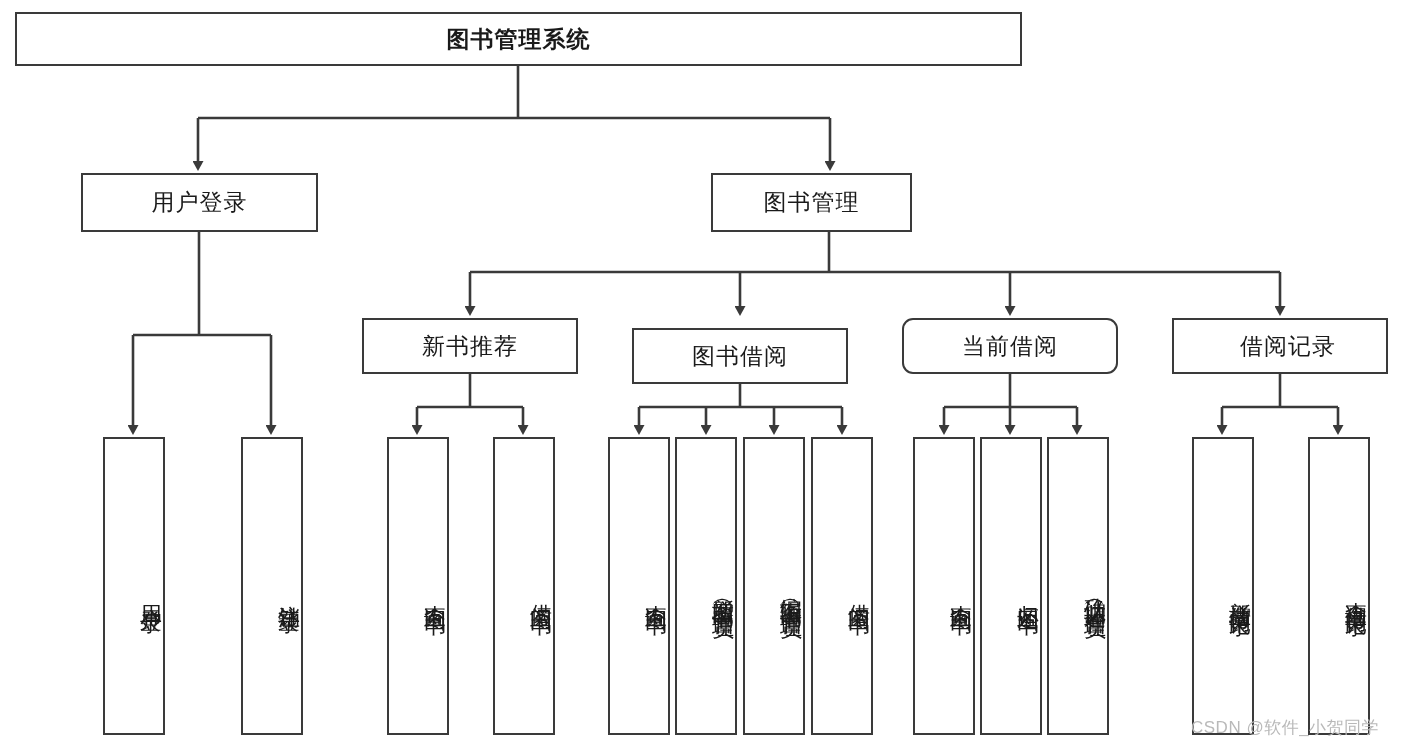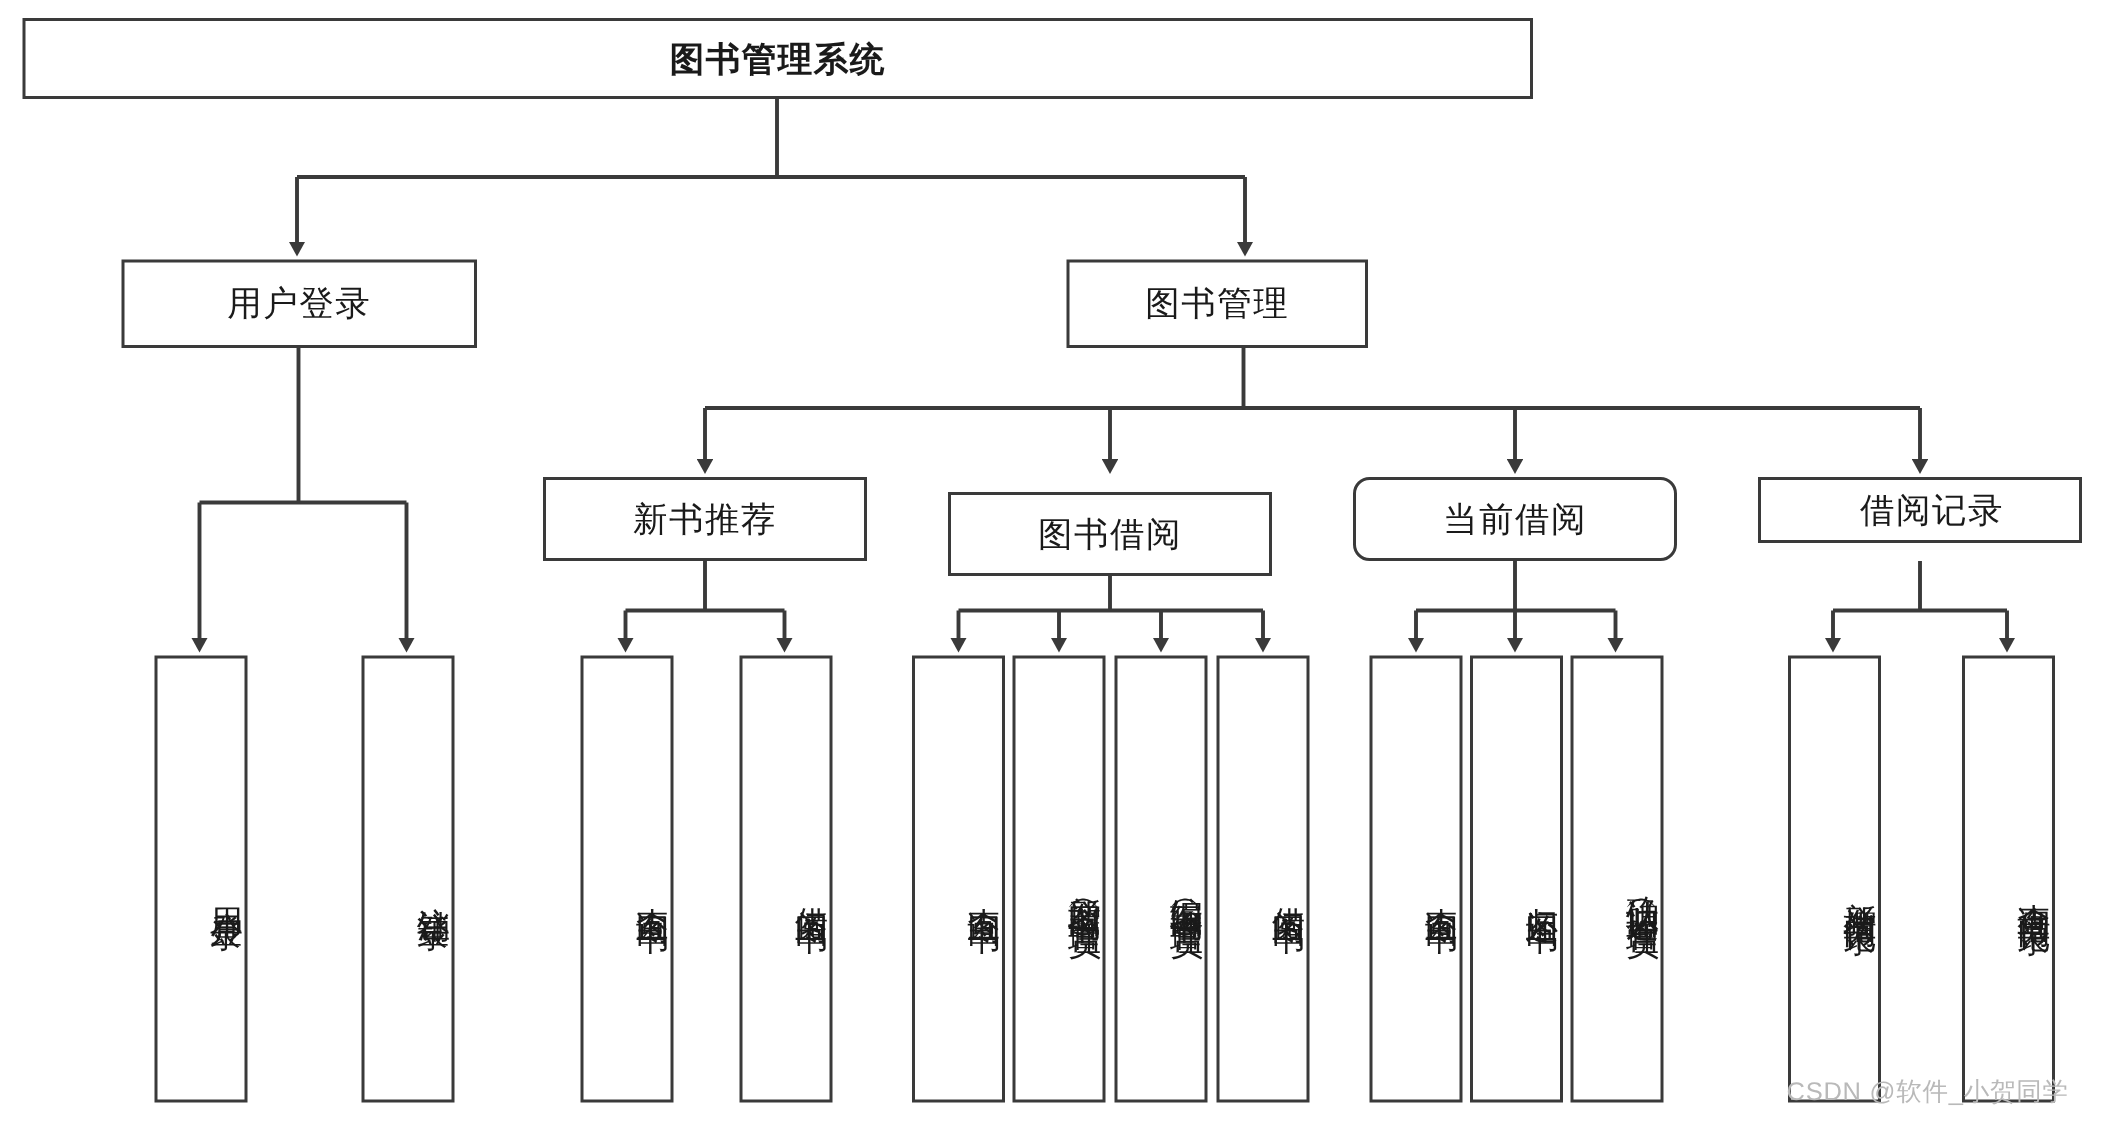--- a/index.html
+++ b/index.html
@@ -131,21 +131,21 @@
 
   <div class="node horiz" style="left:362px; top:318px; width:216px; height:56px;">
     <span>新书推荐</span>
   </div>
   <div class="node horiz" style="left:632px; top:318px; width:216px; height:56px;margin-top:10px;">
     <span>图书借阅</span>
   </div>
   <div class="node horiz" style="left:902px; top:318px; width:216px; height:56px;border-radius:11px;">
     <span>当前借阅</span>
   </div>
-  <div class="node horiz" style="left:1172px; top:318px; width:216px; height:44px;padding-left:16px;">
+  <div class="node horiz" style="left:1172px; top:318px; width:216px; height:56px;padding-left:16px;">
     <span>借阅记录</span>
   </div>
 
   <div class="node vert" style="left:103px; top:437px; width:62px; height:298px;">
     <span class="vtext">用户登录</span>
   </div>
   <div class="node vert" style="left:241px; top:437px; width:62px; height:298px;">
     <span class="vtext">注销登录</span>
   </div>
 

